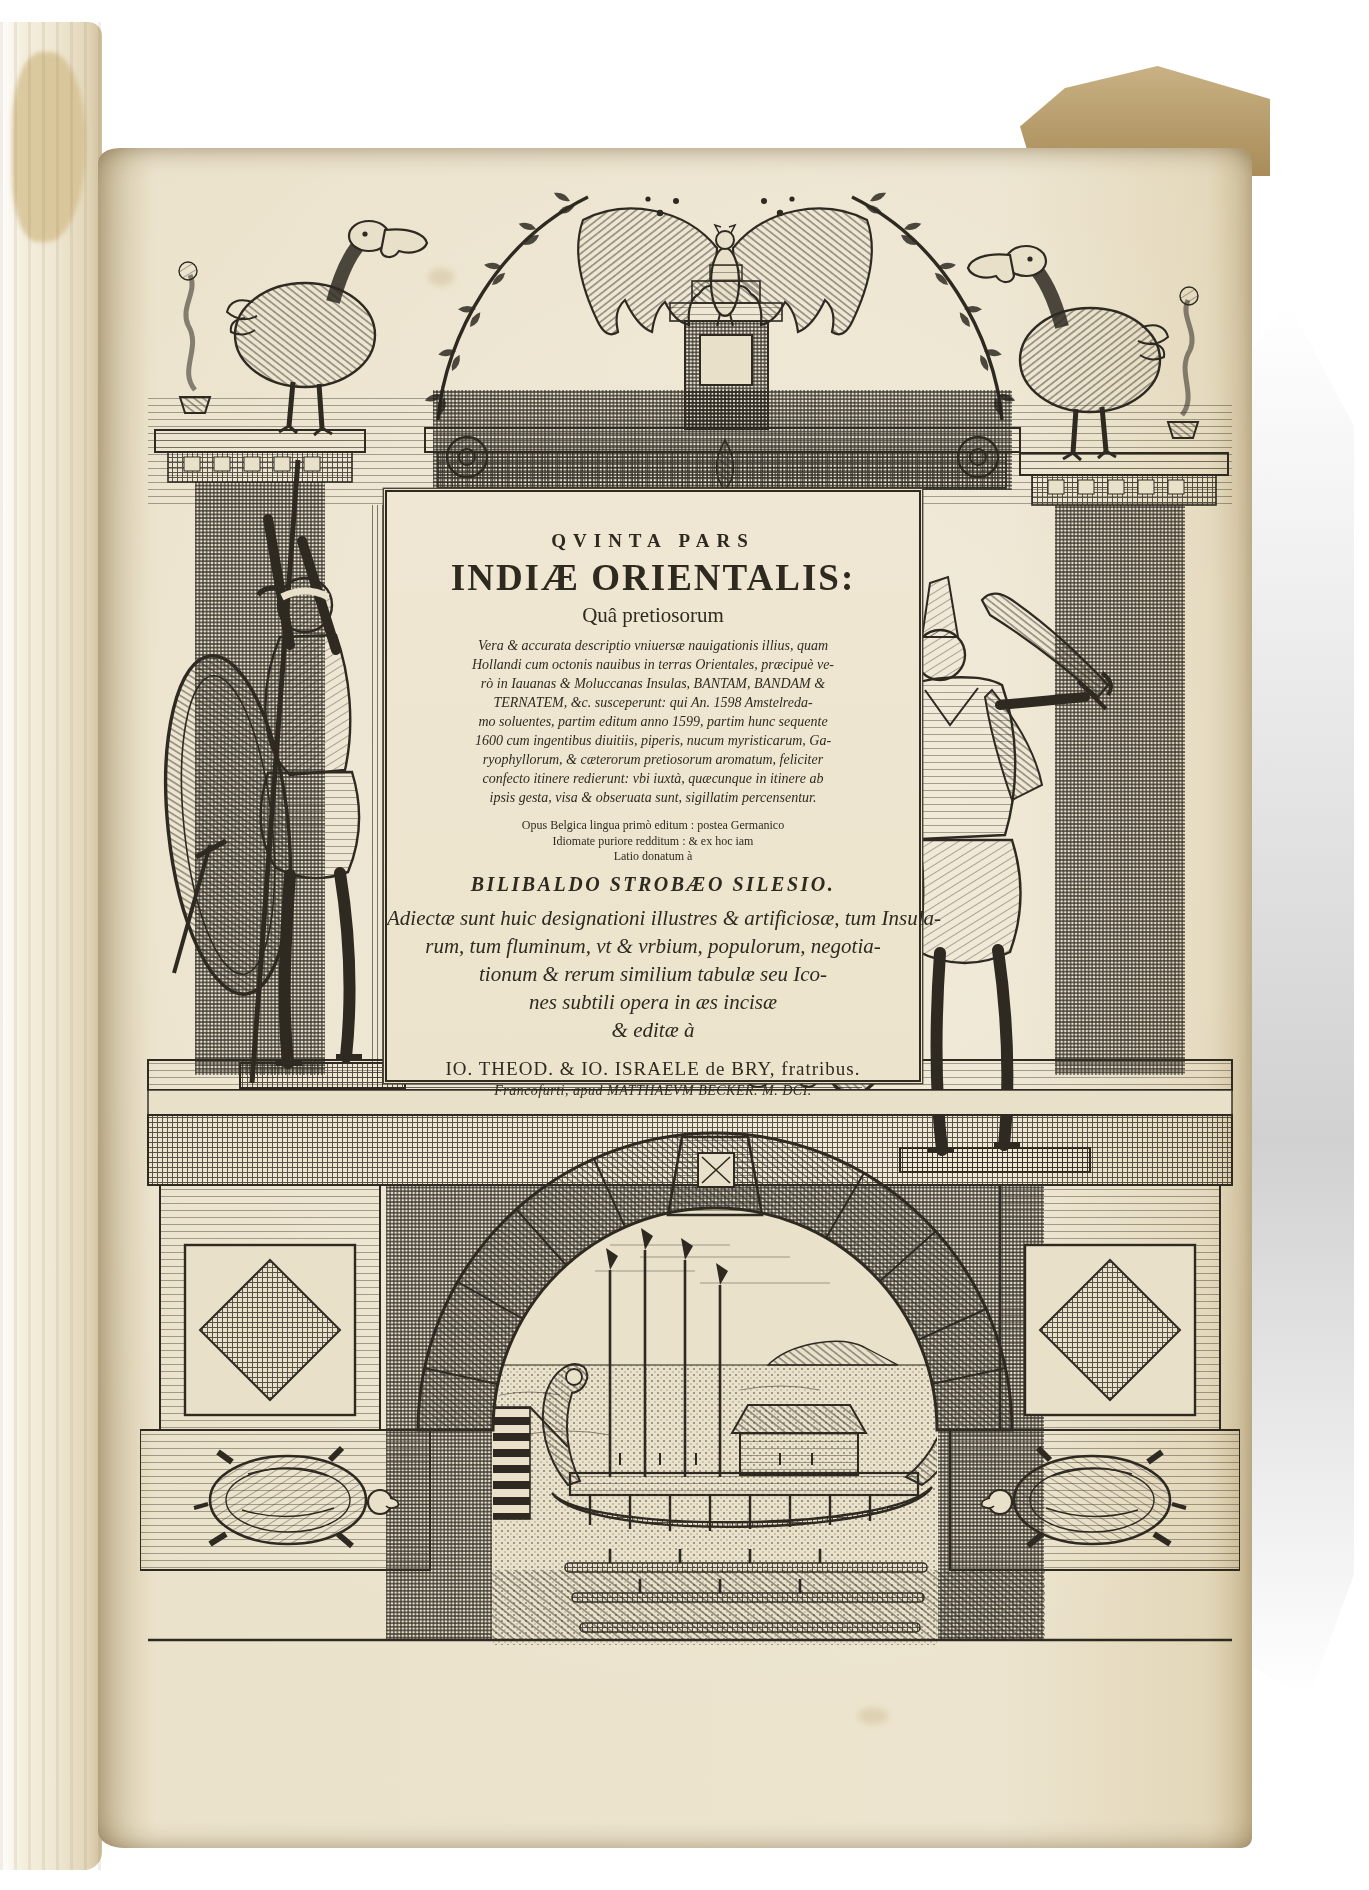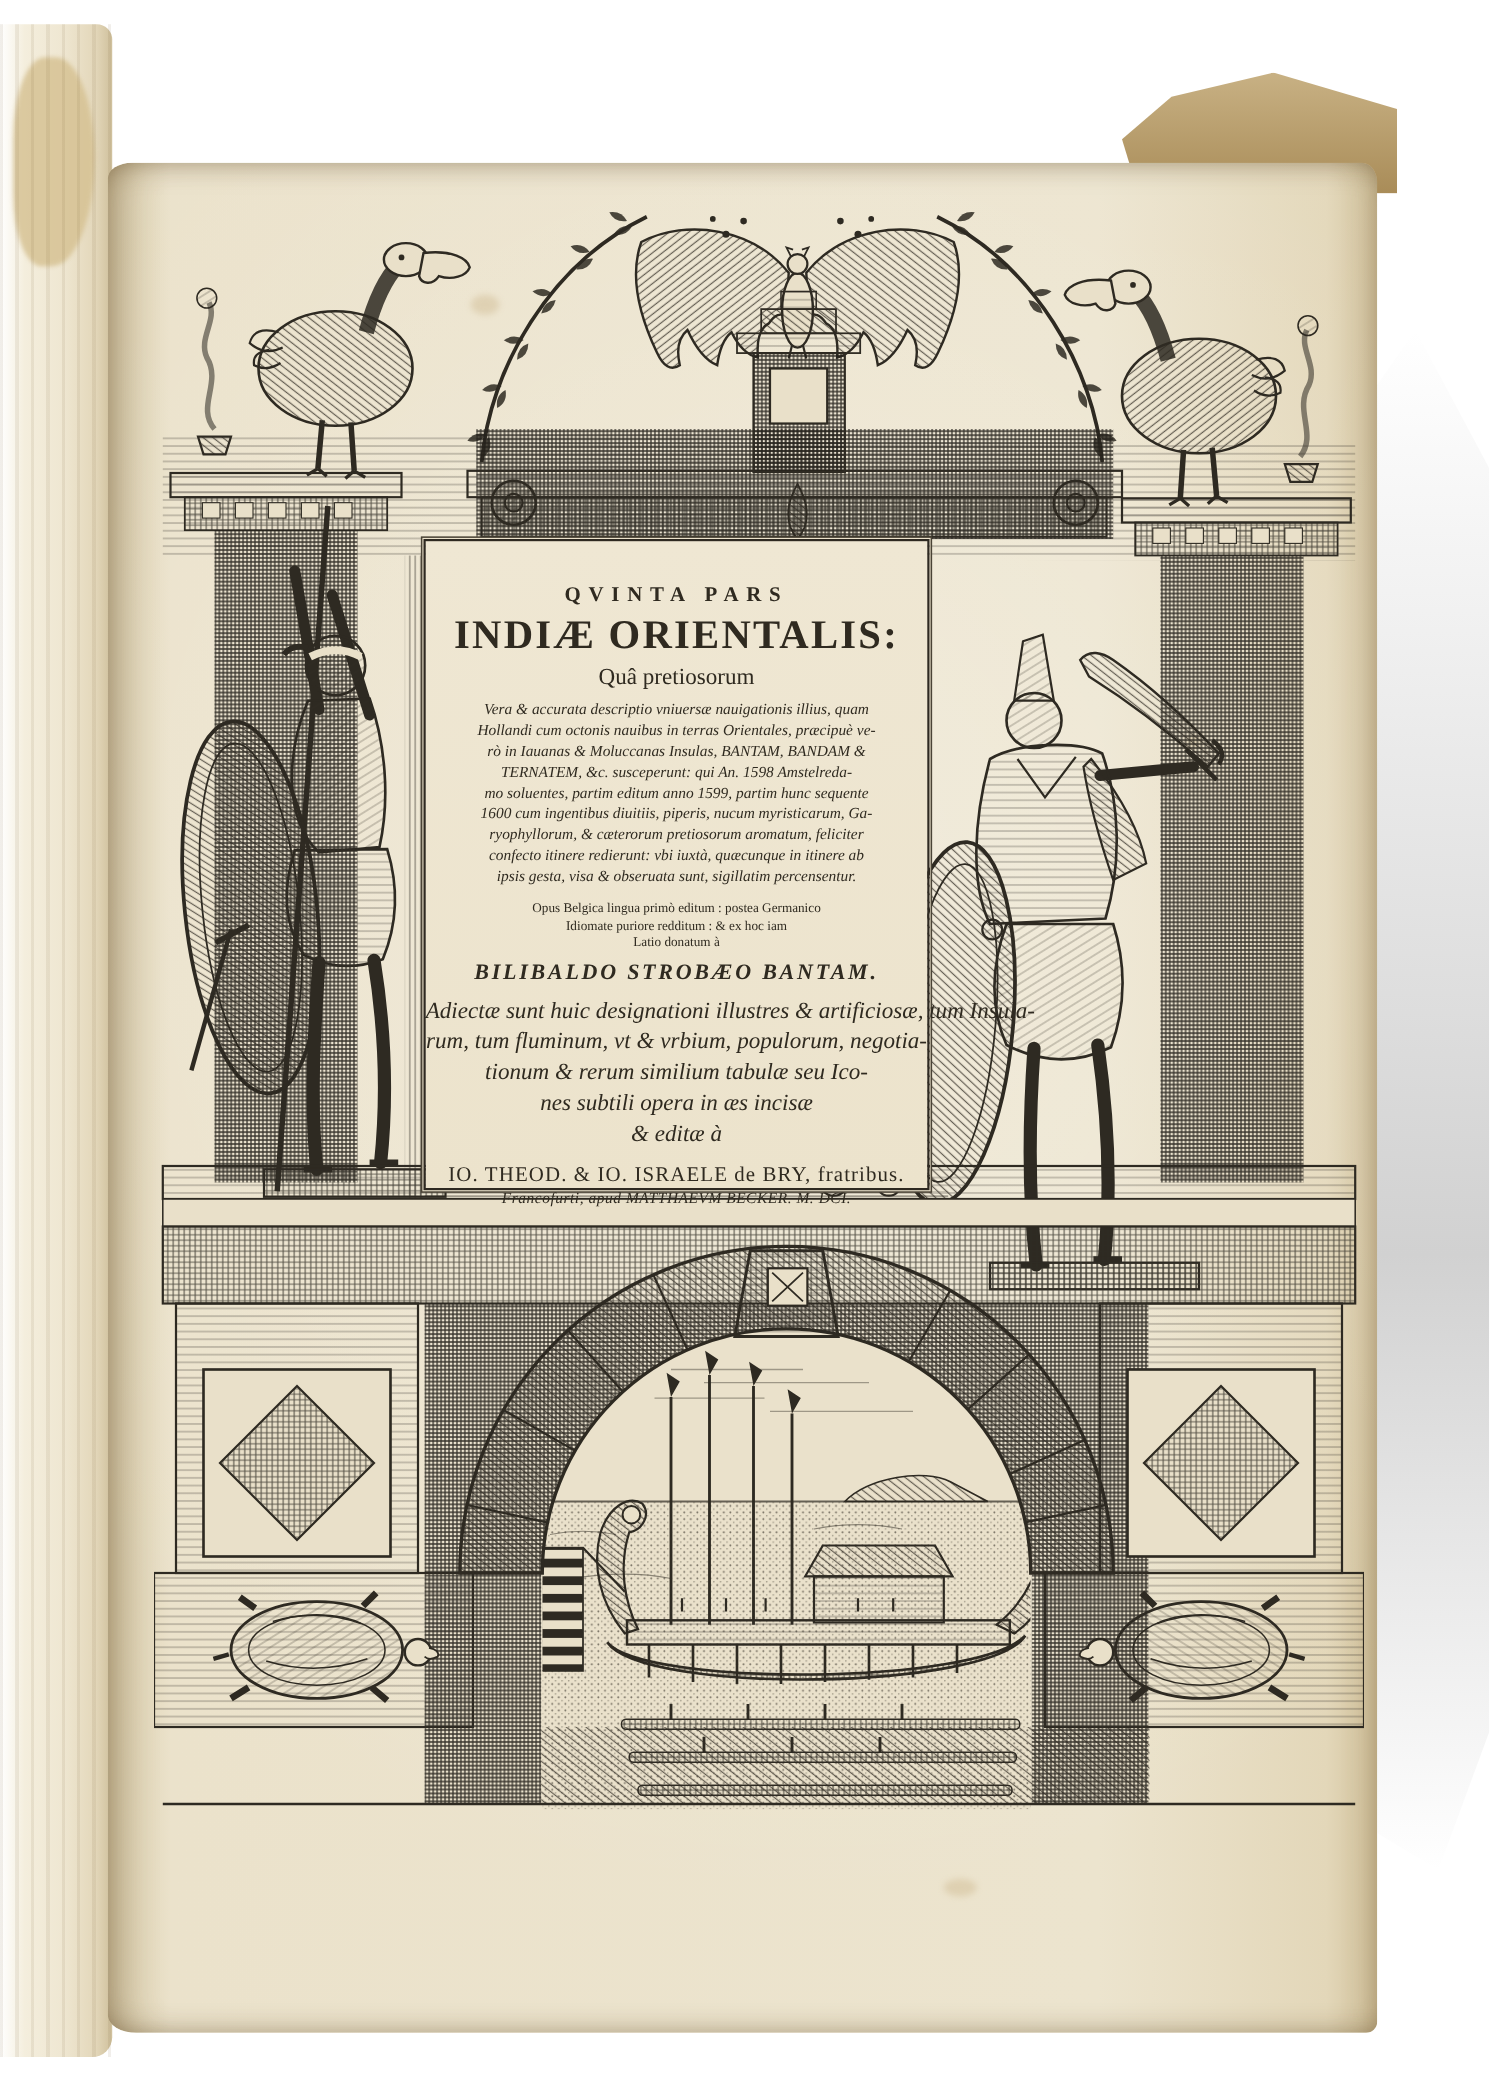--- a/index.html
+++ b/index.html
@@ -29,21 +29,21 @@
           #e9e0c9;
         border-radius:22px 14px 10px 26px / 14px 18px 10px 16px;
         box-shadow: inset 26px 0 38px -20px rgba(95,72,40,.45),
                     inset -22px 0 30px -22px rgba(120,95,55,.38),
                     inset 0 16px 26px -18px rgba(110,88,50,.5),
                     inset 0 -18px 26px -20px rgba(110,88,50,.45);}
   .spot{position:absolute;border-radius:50%;background:#c6ad7e;filter:blur(3px);opacity:.35;}
   
   svg.plate{position:absolute;left:42px;top:37px;}
   
-  .cartouche{position:absolute;left:287px;top:342px;width:460px;height:592px;
+  .cartouche{position:absolute;left:287px;top:342px;width:536px;height:592px;
         background:linear-gradient(180deg,#efe7d3,#ece3cc);
         border:2px solid #2e2921;box-sizing:border-box;
         box-shadow:0 0 0 1px #ece3cc,0 0 0 2.4px #4a4336;
         display:flex;flex-direction:column;align-items:center;text-align:center;}
   .cartouche .inner{width:100%;padding-top:38px;}
   .kicker{font-size:19px;letter-spacing:7px;font-weight:bold;}
   .maintitle{font-size:37px;letter-spacing:2px;margin-top:4px;font-weight:bold;}
   .subtitle{font-size:21px;margin-top:4px;}
   .desc{margin-top:8px;font-style:italic;font-size:14px;line-height:1.36;}
   .line{white-space:nowrap;}
@@ -361,21 +361,21 @@
           <div class="line">confecto itinere redierunt: vbi iuxtà, quæcunque in itinere ab</div>
           <div class="line">ipsis gesta, visa &amp; obseruata sunt, sigillatim percensentur.</div>
         </div>
 
         <div class="opus">
           <div class="line">Opus Belgica lingua primò editum : postea Germanico</div>
           <div class="line">Idiomate puriore redditum : &amp; ex hoc iam</div>
           <div class="line">Latio donatum à</div>
         </div>
 
-        <div class="author">BILIBALDO STROBÆO BANTAM.</div>
+        <div class="author">BILIBALDO STROBÆO SILESIO.</div>
 
         <div class="addendum">
           <div class="line">Adiectæ sunt huic designationi illustres &amp; artificiosæ, tum Insula-</div>
           <div class="line">rum, tum fluminum, vt &amp; vrbium, populorum, negotia-</div>
           <div class="line">tionum &amp; rerum similium tabulæ seu Ico-</div>
           <div class="line">nes subtili opera in æs incisæ</div>
           <div class="line">&amp; editæ à</div>
         </div>
 
         <div class="publishers">IO. THEOD. &amp; IO. ISRAELE de BRY, fratribus.</div>

